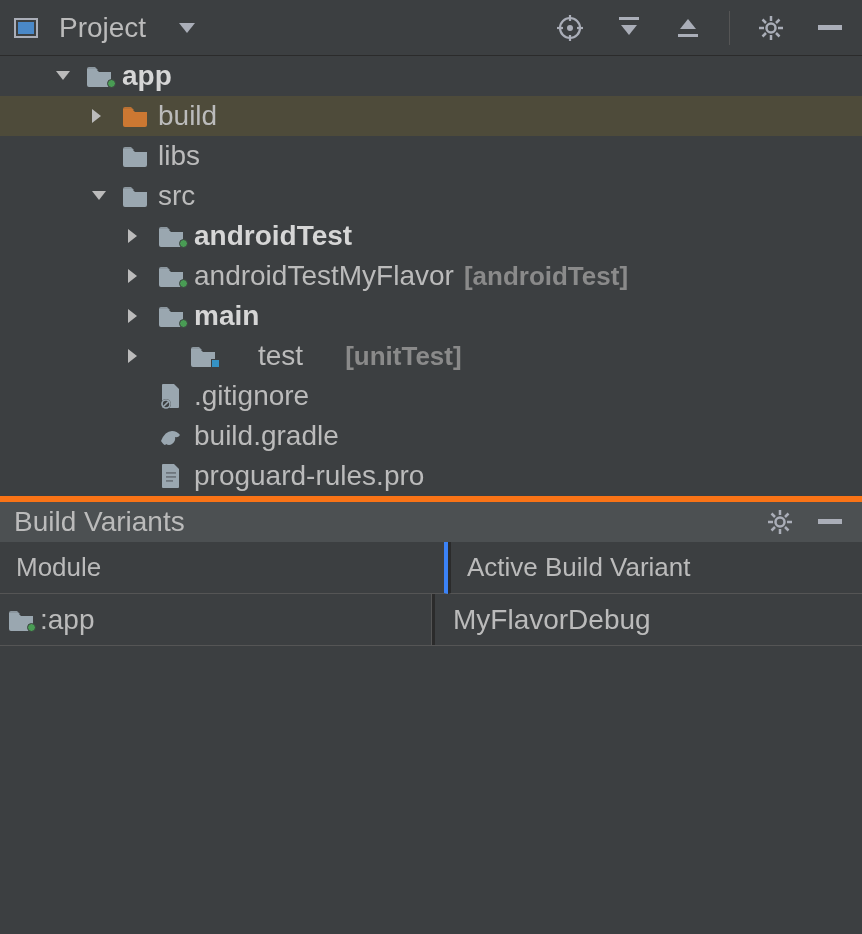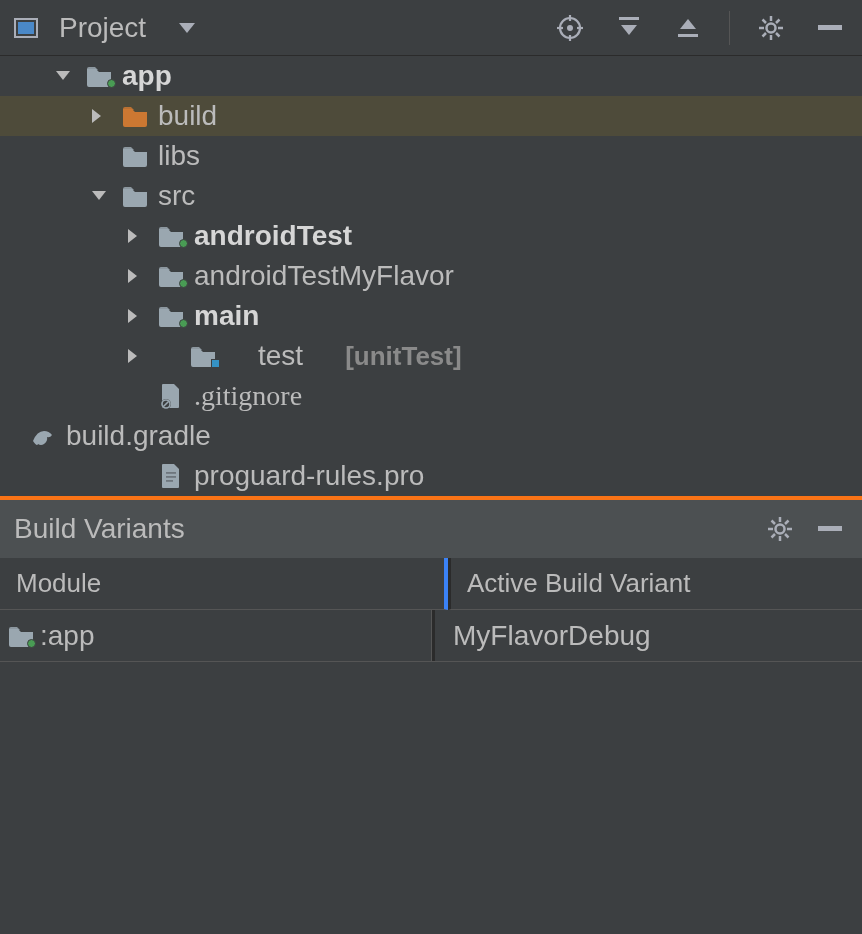--- a/index.html
+++ b/index.html
@@ -44,23 +44,23 @@
 .lbl { font-size:28px; }
 .bold { font-weight:700; color:#d6d6d6; }
 .hint { color:#8a8a8a; margin-left:10px; font-weight:700;}
 .folder-grey svg .fld { fill:#9aa7b0; }
 .folder-orange svg .fld { fill:#cc7832; }
 .folder-dot { position:absolute; width:9px; height:9px; border-radius:50%; background:#499c54; bottom:-1px; right:-2px; border:1px solid #3c3f41;}
 .folder-sq { position:absolute; width:9px; height:9px; background:#3592c4; bottom:-1px; right:-2px; border:1px solid #3c3f41;}
 
 
 .bv-header {
-  height:62px; background:#4c5052;
+  height:46px; background:#4c5052;
   display:flex; align-items:center; padding:0 14px;
-  border-top:4px solid #f97316;
+  border-top:6px solid #f97316;
 }
 .bv-title { font-size:28px; color:#bbbbbb; }
 .bv-table-head {
   height:52px; display:flex;
   background:#3c3f41;
 }
 .bv-th {
   display:flex; align-items:center; padding-left:16px;
   font-size:26px; color:#bbbbbb;
   border-bottom:1px solid #555;
@@ -209,20 +209,21 @@
         </svg>
       </span>
       <span class="icon-slot folder-grey">
         <svg width="26" height="22" viewBox="0 0 26 22">
           <path class="fld" d="M1 4 h9 l3 3 h12 v13 a2 2 0 0 1 -2 2 H3 a2 2 0 0 1 -2 -2 Z"></path>
           <path d="M1 4 a2 2 0 0 1 2 -2 h6 l3 3 H1 Z" class="fld" opacity="0.85"></path>
         </svg>
         <span class="folder-dot"></span>
       </span>
       <span class="lbl">androidTestMyFlavor</span>
+      <span class="hint">[androidTest]</span>
     </div>
     <div class="row" style="padding-left: 128px;">
       <span class="chev">
         <svg width="10" height="14">
           <polygon points="0,0 9,7 0,14" fill="#bbbbbb"></polygon>
         </svg>
       </span>
       <span class="icon-slot folder-grey">
         <svg width="26" height="22" viewBox="0 0 26 22">
           <path class="fld" d="M1 4 h9 l3 3 h12 v13 a2 2 0 0 1 -2 2 H3 a2 2 0 0 1 -2 -2 Z"></path>
@@ -241,33 +242,33 @@
       <span class="icon-slot folder-grey">
         <svg width="26" height="22" viewBox="0 0 26 22">
           <path class="fld" d="M1 4 h9 l3 3 h12 v13 a2 2 0 0 1 -2 2 H3 a2 2 0 0 1 -2 -2 Z"></path>
           <path d="M1 4 a2 2 0 0 1 2 -2 h6 l3 3 H1 Z" class="fld" opacity="0.85"></path>
         </svg>
         <span class="folder-sq"></span>
       </span>
       <span class="lbl">test</span>
       <span class="hint">[unitTest]</span>
     </div>
-    <div class="row" style="padding-left: 128px; font-family: Liberation Serif, serif;">
+    <div class="row" style="padding-left: 128px;">
       <span class="chev"></span>
       <span class="icon-slot">
         <svg width="22" height="26" viewBox="0 0 22 26">
           <path d="M3 1 h11 l5 5 v18 a1 1 0 0 1 -1 1 H3 a1 1 0 0 1 -1 -1 V2 a1 1 0 0 1 1 -1 Z" fill="#9aa7b0"></path>
           <circle cx="6" cy="21" r="5" fill="#3c3f41"></circle>
           <circle cx="6" cy="21" r="4" fill="none" stroke="#9aa7b0" stroke-width="1.6"></circle>
           <line x1="3.2" y1="23.8" x2="8.8" y2="18.2" stroke="#9aa7b0" stroke-width="1.6"></line>
         </svg>
       </span>
       <span class="lbl">.gitignore</span>
     </div>
-    <div class="row" style="">
+    <div class="row" style="padding-left: 128px;">
       <span class="chev"></span>
       <span class="icon-slot">
         <svg width="26" height="22" viewBox="0 0 26 22">
           <path d="M3 16 q4 -10 11 -10 q5 0 8 4 q-2 3 -5 2 q1 4 -3 7 q-3 2 -6 0 q-1 3 -5 -3 Z" fill="#9aa7b0"></path>
         </svg>
       </span>
       <span class="lbl">build.gradle</span>
     </div>
     <div class="row" style="padding-left: 128px;">
       <span class="chev"></span>

